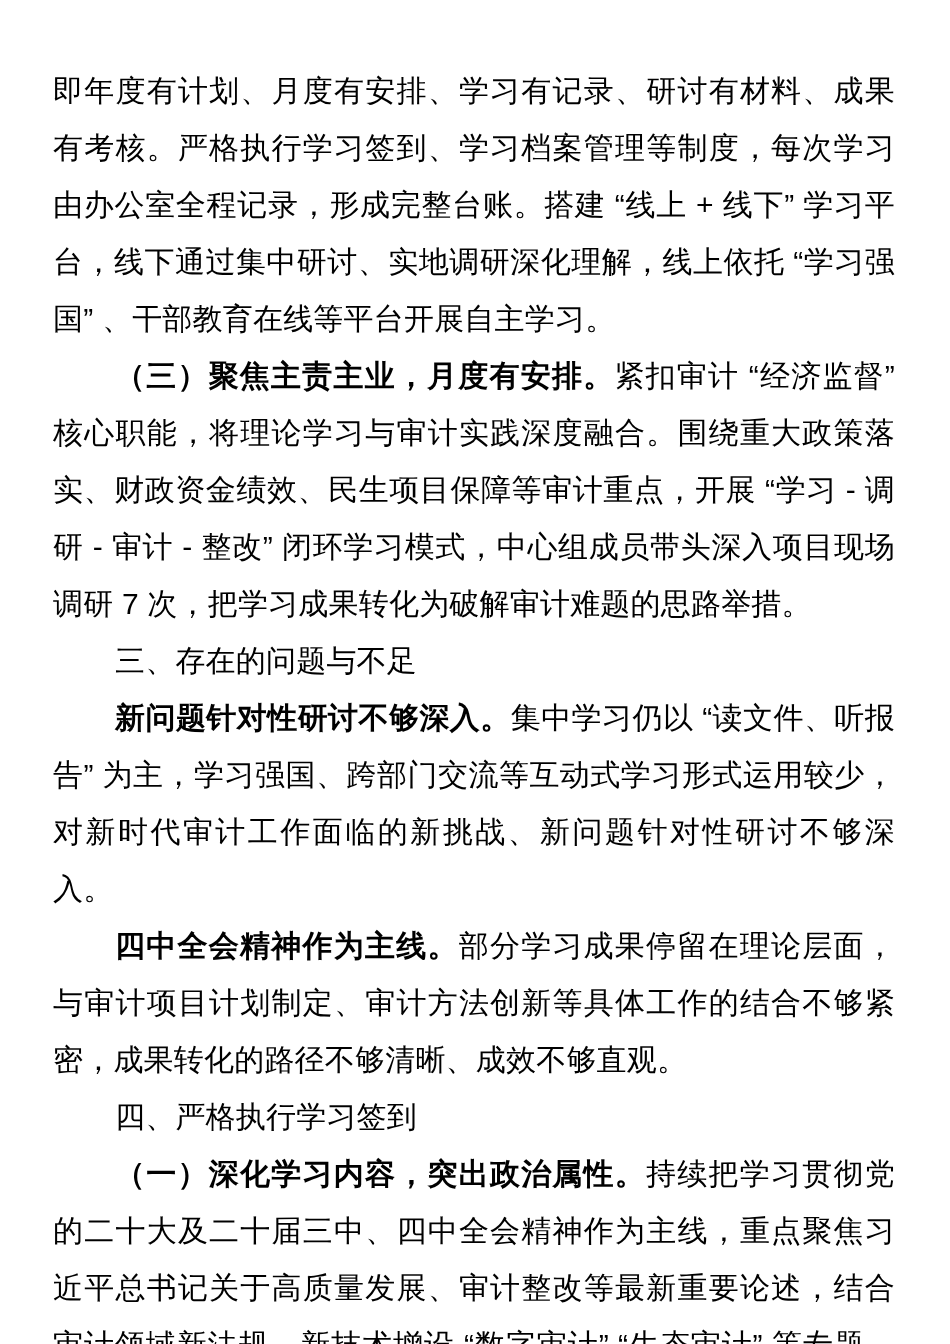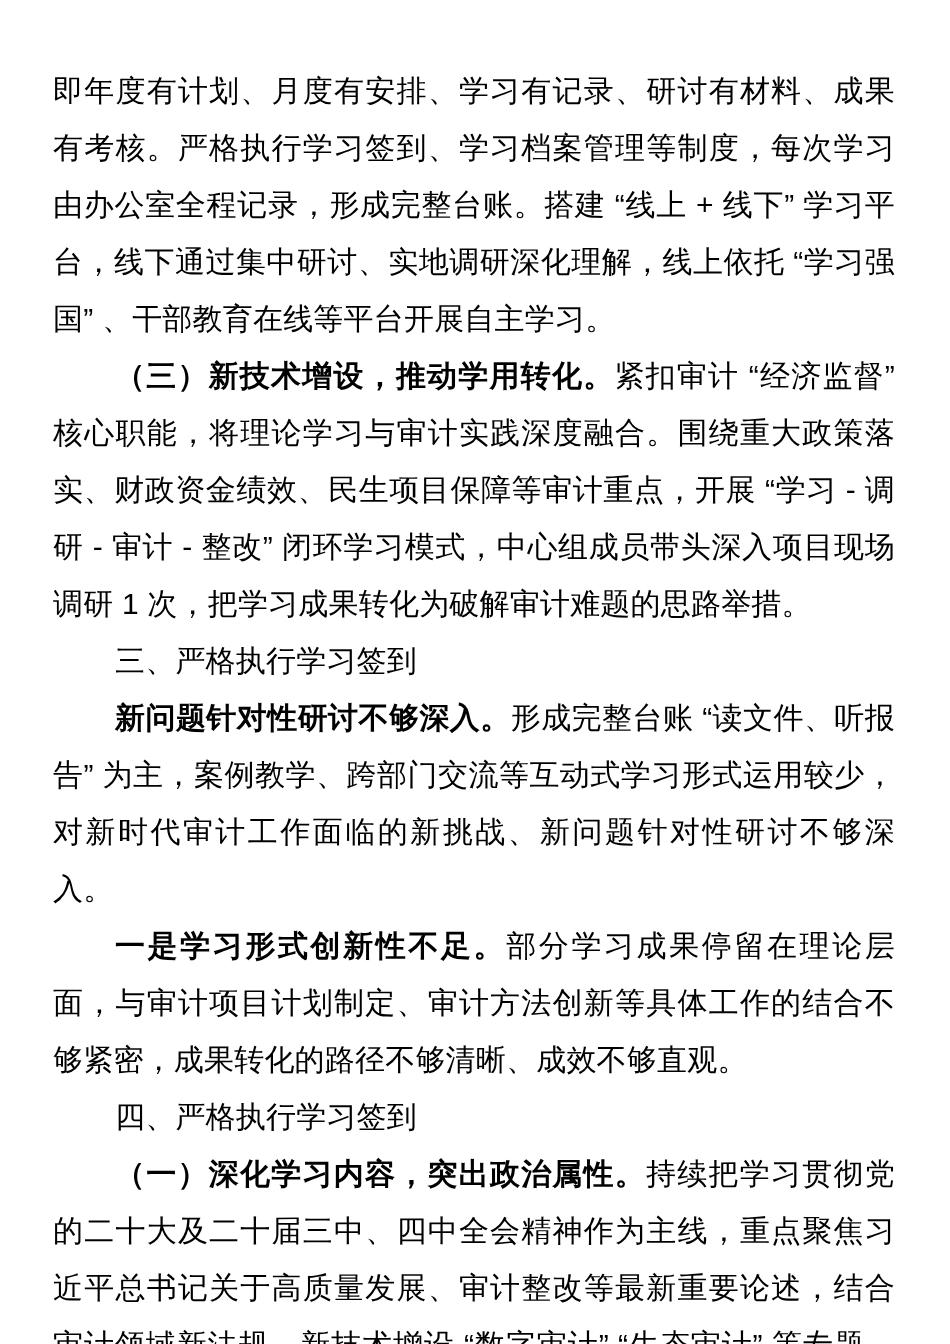--- a/index.html
+++ b/index.html
@@ -47,27 +47,27 @@
   }
 </style>
 </head>
 <body>
 
 <div class="page">
   <div class="doc-body">
 
     <p class="para"><span>即年度有计划、月度有安排、学习有记录、研讨有材料、成果有考核。严格执行学习签到、学习档案管理等制度，每次学习由办公室全程记录，形成完整台账。搭建 “线上 + 线下” 学习平台，线下通过集中研讨、实地调研深化理解，线上依托 “学习强国” 、干部教育在线等平台开展自主学习。</span></p>
 
-    <p class="para indent-head"><b class="lead">（三）新技术增设，推动学用转化。</b><span>紧扣审计 “经济监督” 核心职能，将理论学习与审计实践深度融合。围绕重大政策落实、财政资金绩效、民生项目保障等审计重点，开展 “学习 - 调研 - 审计 - 整改” 闭环学习模式，中心组成员带头深入项目现场调研 1 次，把学习成果转化为破解审计难题的思路举措。</span></p>
+    <p class="para indent-head"><b class="lead">（三）聚焦主责主业，月度有安排。</b><span>紧扣审计 “经济监督” 核心职能，将理论学习与审计实践深度融合。围绕重大政策落实、财政资金绩效、民生项目保障等审计重点，开展 “学习 - 调研 - 审计 - 整改” 闭环学习模式，中心组成员带头深入项目现场调研 7 次，把学习成果转化为破解审计难题的思路举措。</span></p>
 
-    <p class="para indent2"><span>三、严格执行学习签到</span></p>
+    <p class="para indent2"><span>三、存在的问题与不足</span></p>
 
-    <p class="para indent-head"><b class="lead">新问题针对性研讨不够深入。</b><span>形成完整台账 “读文件、听报告” 为主，案例教学、跨部门交流等互动式学习形式运用较少，对新时代审计工作面临的新挑战、新问题针对性研讨不够深入。</span></p>
+    <p class="para indent-head"><b class="lead">新问题针对性研讨不够深入。</b><span>集中学习仍以 “读文件、听报告” 为主，学习强国、跨部门交流等互动式学习形式运用较少，对新时代审计工作面临的新挑战、新问题针对性研讨不够深入。</span></p>
 
-    <p class="para indent-head"><b class="lead">一是学习形式创新性不足。</b><span>部分学习成果停留在理论层面，与审计项目计划制定、审计方法创新等具体工作的结合不够紧密，成果转化的路径不够清晰、成效不够直观。</span></p>
+    <p class="para indent-head"><b class="lead">四中全会精神作为主线。</b><span>部分学习成果停留在理论层面，与审计项目计划制定、审计方法创新等具体工作的结合不够紧密，成果转化的路径不够清晰、成效不够直观。</span></p>
 
 
     <p class="para indent2"><span>四、严格执行学习签到</span></p>
 
     <p class="para indent-head"><b class="lead">（一）深化学习内容，突出政治属性。</b><span>持续把学习贯彻党的二十大及二十届三中、四中全会精神作为主线，重点聚焦习近平总书记关于高质量发展、审计整改等最新重要论述，结合审计领域新法规、新技术增设 “数字审计” “生态审计” 等专题，确保学习内容与上级部署、工作需求同频</span></p>
 
   </div>
 </div>
 
 </body></html>

